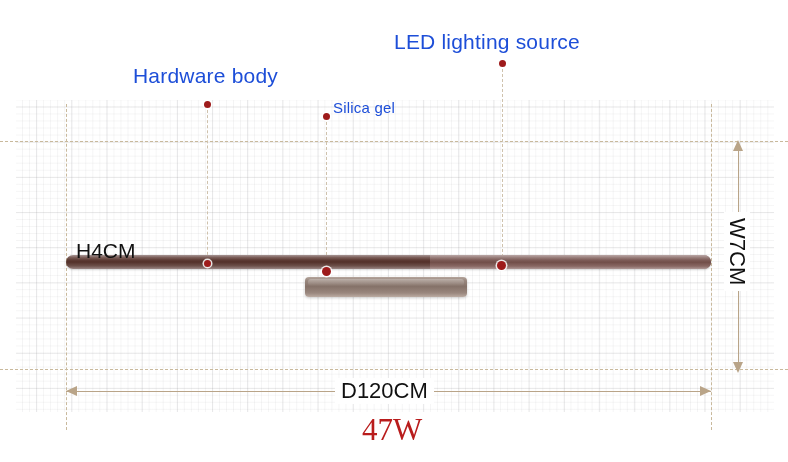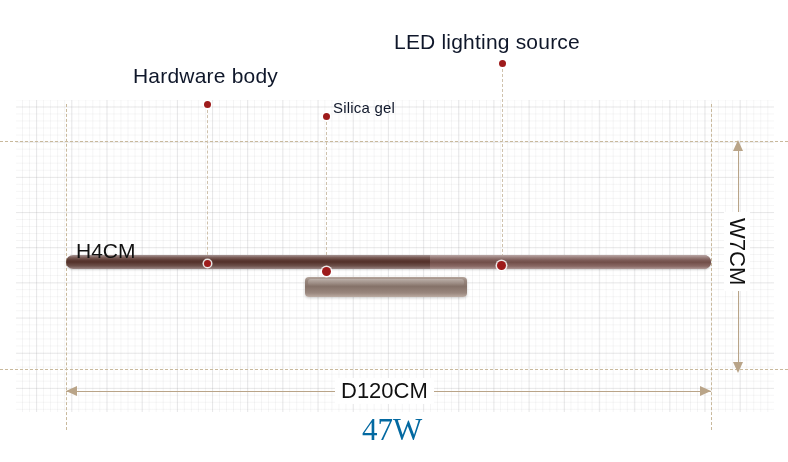--- a/index.html
+++ b/index.html
@@ -92,21 +92,21 @@
     border-radius: 50%;
     background: #9e1b1b;
     box-shadow: 0 0 0 1.5px rgba(255,255,255,0.85);
   }
   .dot.small { width: 7px; height: 7px; }
   .dot.med   { width: 9px; height: 9px; }
 
   
   .callout {
     position: absolute;
-    color: #0f172a;
+    color: #1d4ed8;
     white-space: nowrap;
     letter-spacing: 0.2px;
   }
 
   
   .lamp-bar {
     position: absolute;
     border-radius: 7px;
     background: linear-gradient(to bottom,
         #8d7675 0%,
@@ -200,21 +200,21 @@
     color: #111111;
     white-space: nowrap;
   }
   .dim-text.vertical {
     transform: rotate(90deg);
     transform-origin: left top;
   }
   .watt {
     position: absolute;
     font-family: "Liberation Serif", serif;
-    color: #0369a1;
+    color: #b91c1c;
     white-space: nowrap;
   }
   
   .dim-text.knock, .watt {
     background: #ffffff;
     padding: 0 6px;
   }
 </style>
 </head>
 <body>

